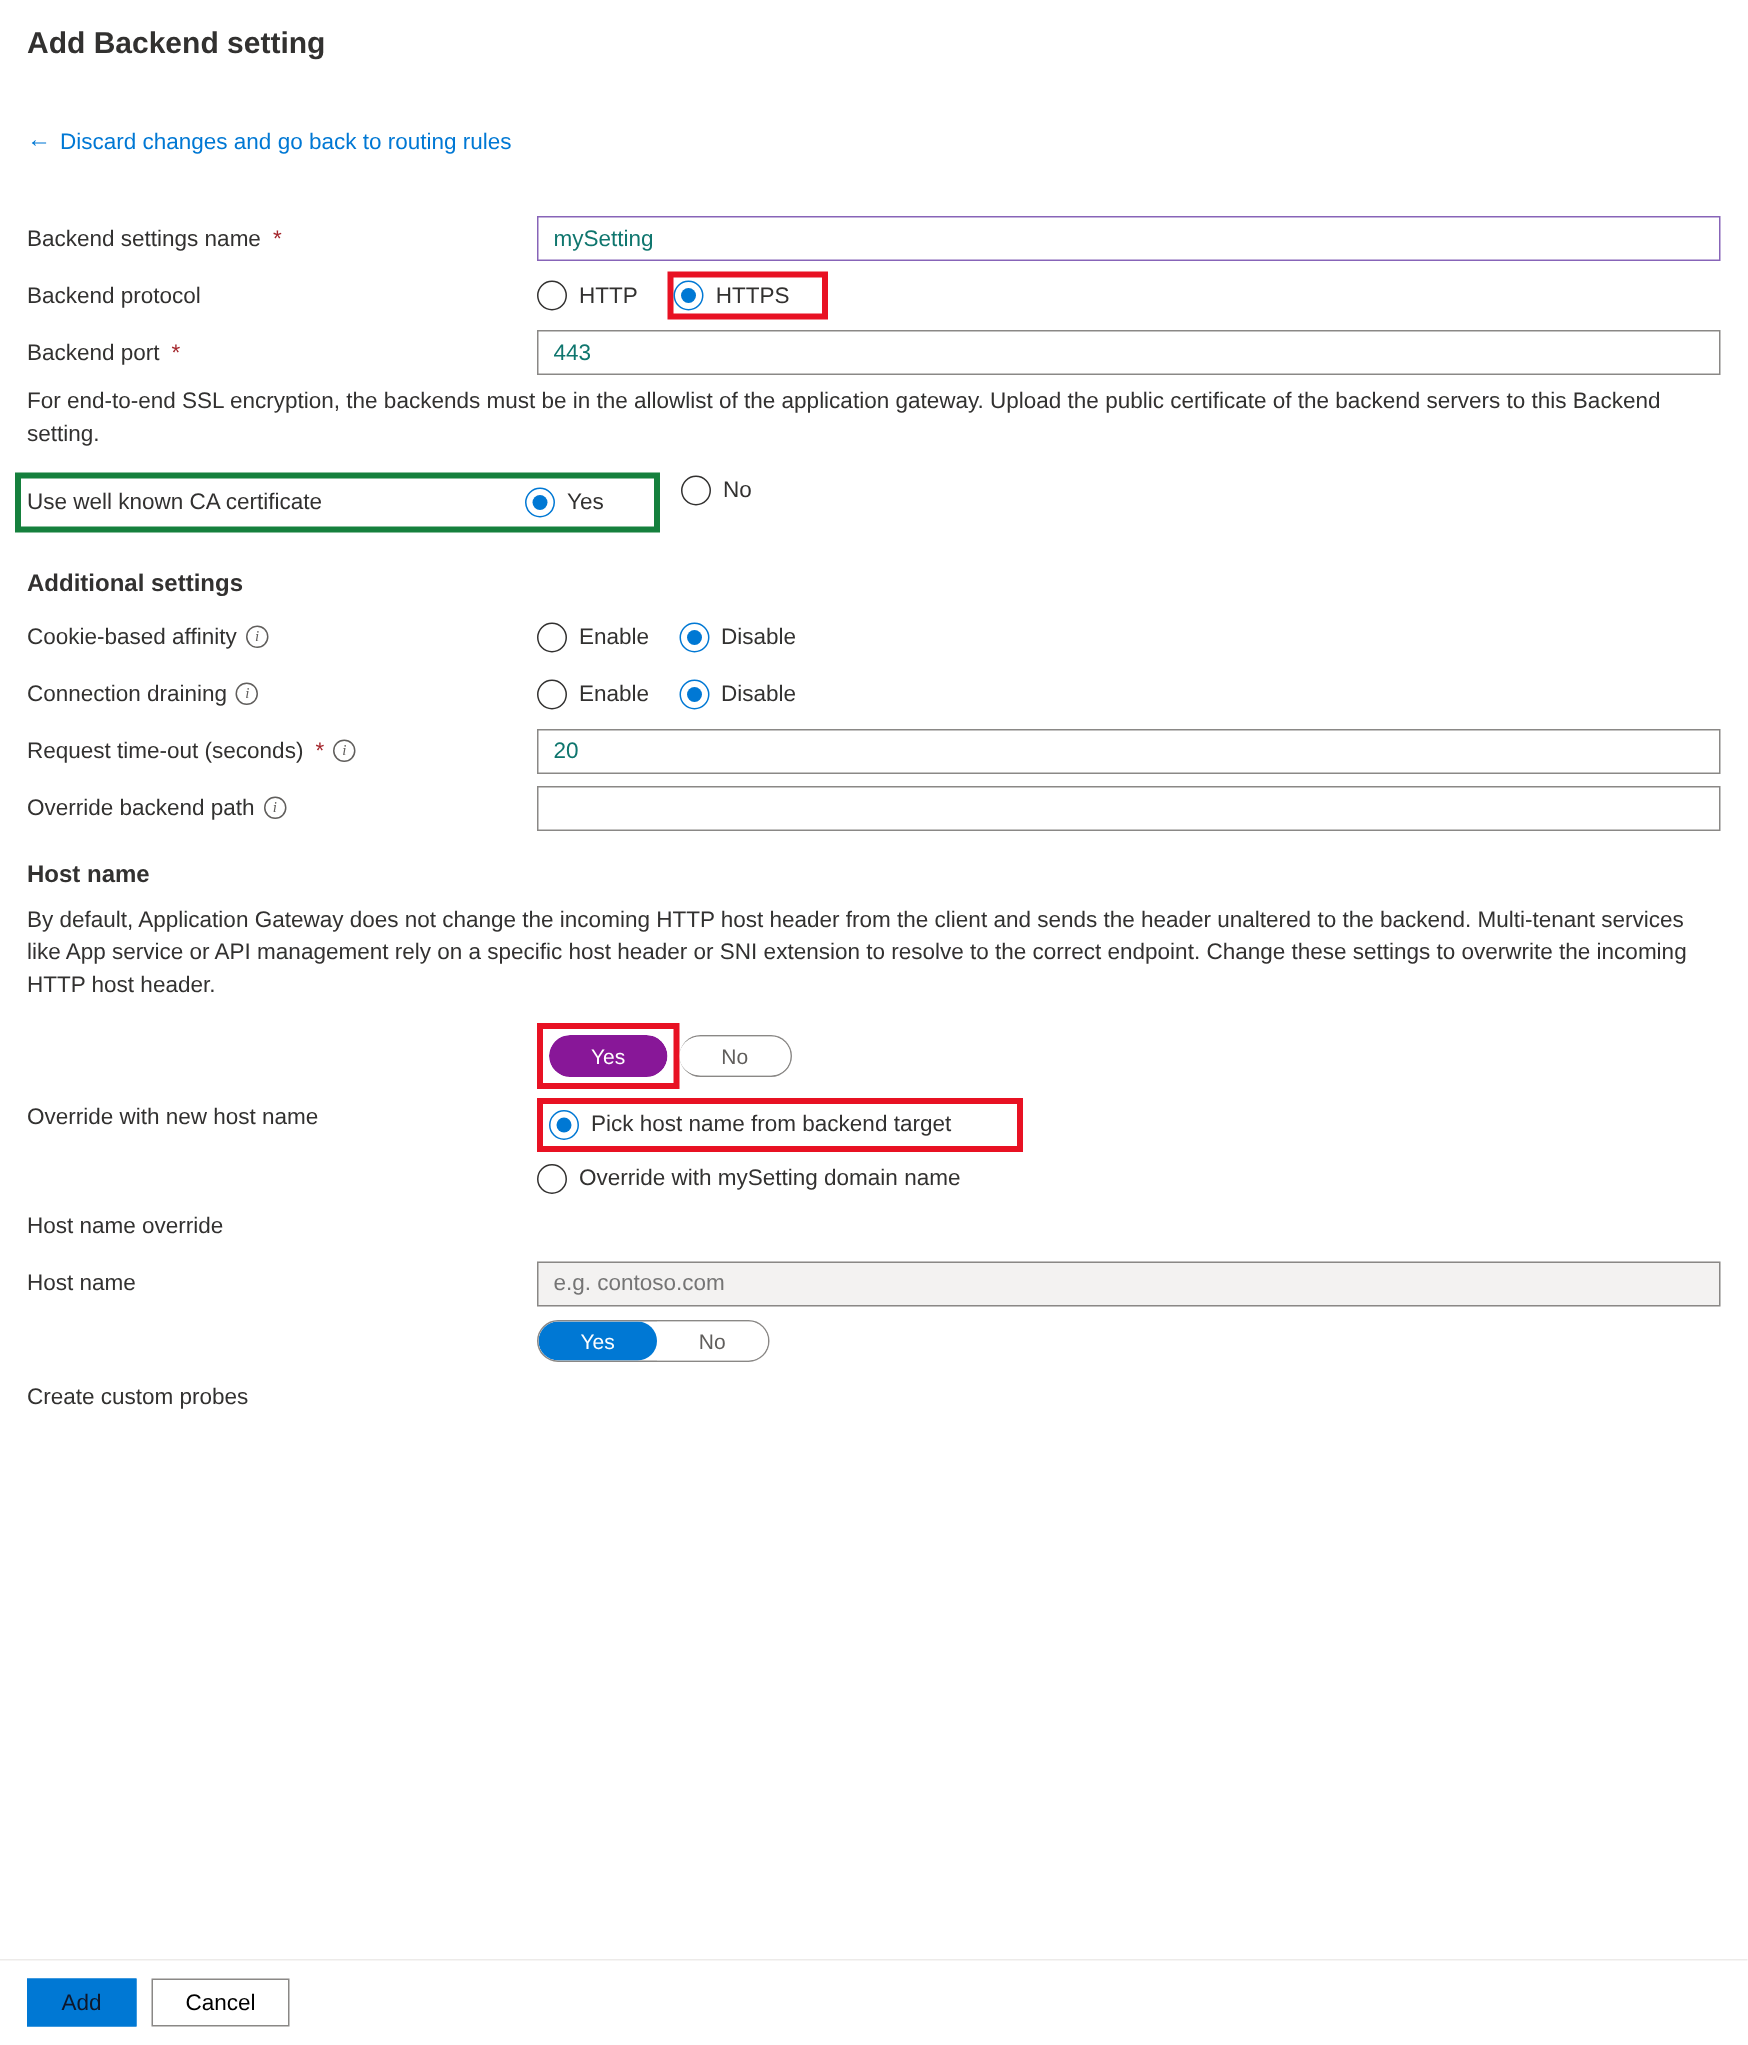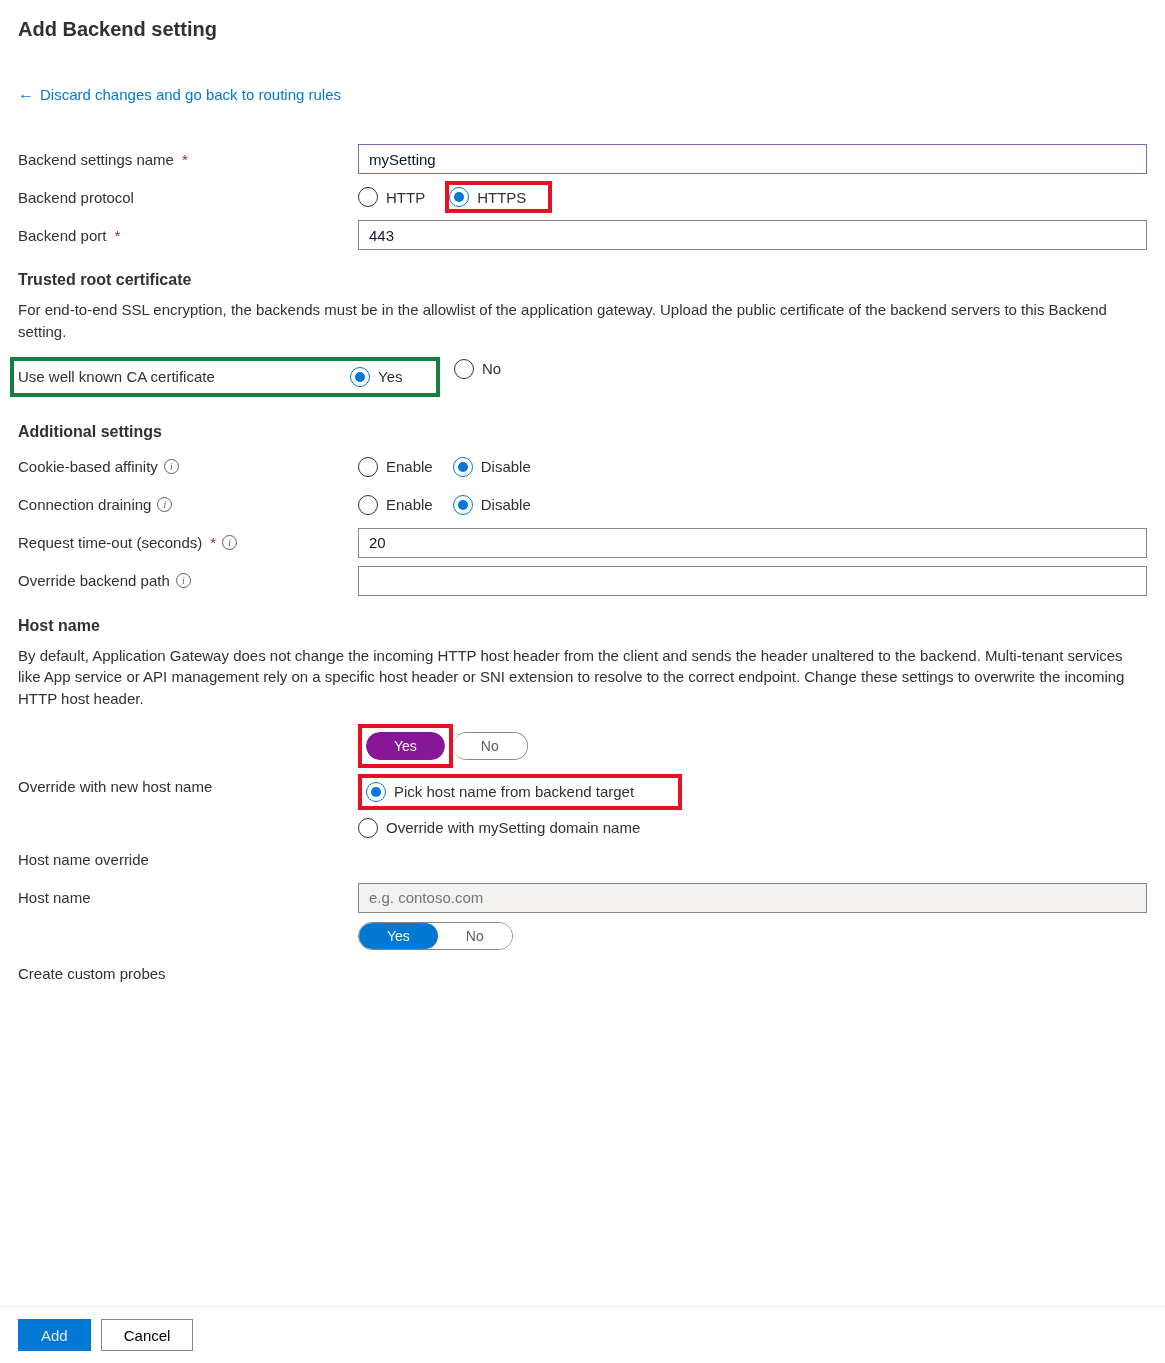--- a/index.html
+++ b/index.html
@@ -47,21 +47,21 @@
     gap: 4px;
   }
   .req { color: #a4262c; margin-left: 2px; }
   input[type=text].textbox {
     height: 30px;
     border: 1px solid #8a8886;
     padding: 0 10px;
     font-size: 15px;
     width: 100%;
     background: #fff;
-    color: #0f172a;
+    color: #0f766e;
   }
   input[type=text].textbox.purple { border-color: #8764b8; }
   input[type=text].textbox.disabled { background: #f3f2f1; color: #0f766e; }
   .radio {
     display: inline-flex;
     align-items: center;
     gap: 8px;
     margin-right: 16px;
     cursor: pointer;
   }
@@ -147,21 +147,21 @@
   .btn {
     height: 32px;
     padding: 0 22px;
     font-size: 15px;
     cursor: pointer;
     border: 1px solid #8a8886;
     background: #fff;
   }
   .btn.primary {
     background: #0078d4;
-    color: #e5e5e5;
+    color: #0f172a;
     border-color: #0078d4;
   }
   .content-wrap { padding-bottom: 80px; }
   .stacked-radio { flex-direction: column; align-items: flex-start; gap: 8px; }
   .stacked-radio .radio { margin-right: 4px; }
 </style>
 </head>
 <body>
 
 <div class="content-wrap">
@@ -208,21 +208,20 @@
     <div class="row">
       <div class="label-col">
         <span>Backend port</span>
         <span class="req">*</span>
       </div>
       <div class="control-col">
         <input type="text" class="textbox" value="443" style="">
       </div>
     </div>
 
-    <div class="section-heading">Trusted root certificate</div>
     <div class="section-desc">For end-to-end SSL encryption, the backends must be in the allowlist of the application gateway. Upload the public certificate of the backend servers to this Backend setting.</div>
 
     <div class="row highlighted" style="align-items:center;">
       <div class="label-col" style="width:332px;flex:0 0 332px;">
         <span>Use well known CA certificate</span>
       </div>
       <div class="control-col">
         <span class="radio selected">
           <span class="outer">
               <span class="inner"></span>

